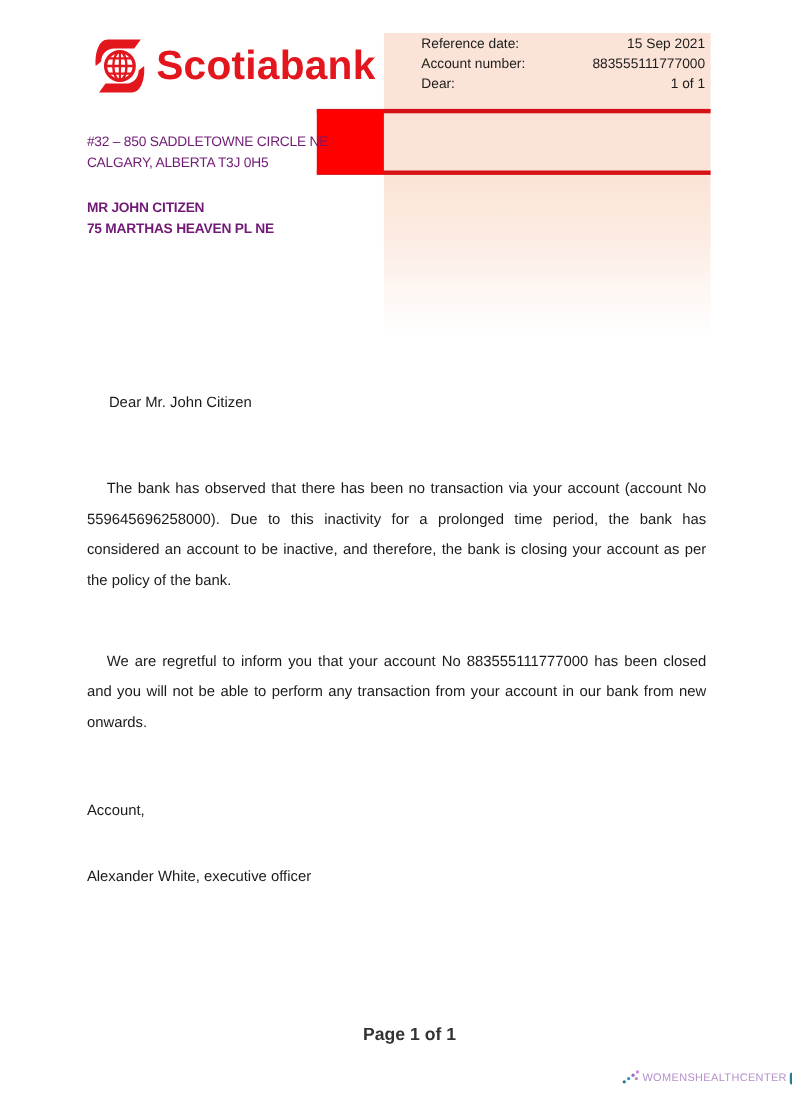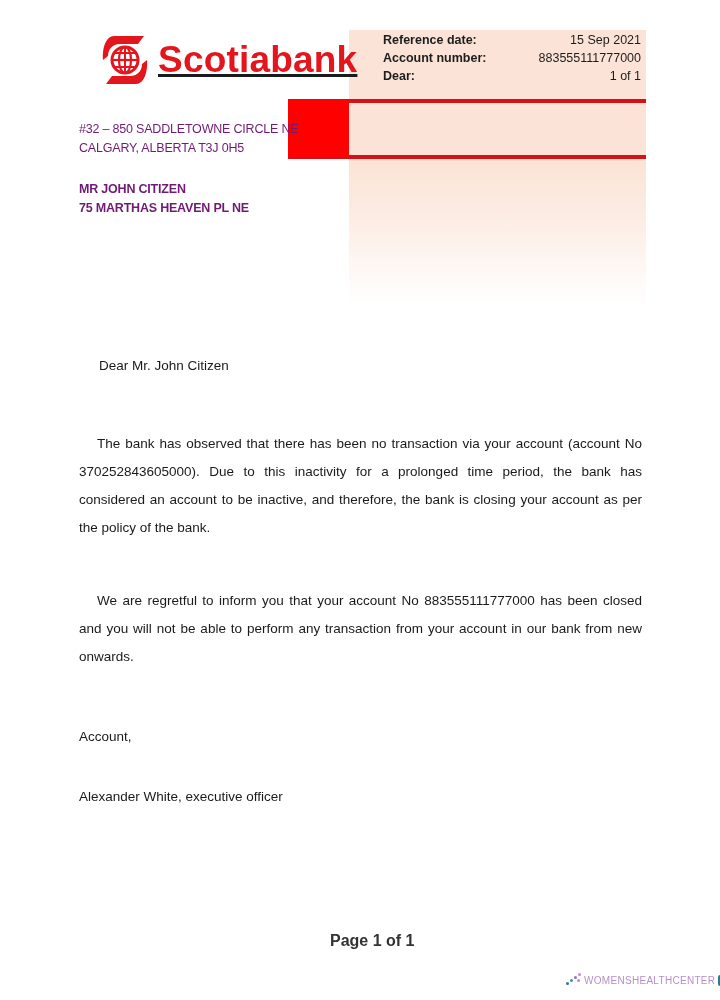--- a/index.html
+++ b/index.html
@@ -2,35 +2,35 @@
 <html><head>
   <meta charset="utf-8">
   <style>
     html, body { margin: 0; padding: 0; }
     body {
       width: 720px; height: 1000px; background: #ffffff; position: relative; overflow: hidden;
       font-family: "Liberation Sans", "DejaVu Sans", sans-serif; color: #1a1a1a;
     }
     .abs { position: absolute; }
     
-    .logo { left: 100px; top: 34px; width: 260px; height: 52px; display: flex; align-items: flex-start; text-decoration: underline; }
+    .logo { left: 84px; top: 34px; width: 260px; height: 52px; display: flex; align-items: flex-start; }
     .logo-mark { width: 50px; height: 52px; }
     .logo-text { margin-left: 8px; font-size: 37px; font-weight: bold; color: #e3161e; letter-spacing: 0.2px; line-height: 52px; }
     
     .peach-top { left: 349px; top: 30px; width: 297px; height: 72px; background: #fbe4d7; }
     .peach-band { left: 349px; top: 102px; width: 297px; height: 55px; background: #fbe4d7; }
     .peach-fade { left: 349px; top: 157px; width: 297px; height: 150px;
       background: linear-gradient(to bottom, #fbe3d5 0%, #fcece3 40%, #fef8f5 75%, #ffffff 100%); }
     .red-block { left: 288px; top: 100px; width: 61px; height: 58px; background: #ff0000; }
     .red-line-top { left: 288px; top: 99px; width: 358px; height: 4px; background: #d51116; }
     .red-line-bot { left: 288px; top: 155px; width: 358px; height: 4px; background: #d51116; }
     
     .ref-table { left: 383px; top: 31px; width: 258px; font-size: 12.5px; line-height: 18px; color: #1d1d1d; }
     .ref-row { display: flex; justify-content: space-between; }
-    .ref-label { font-weight: bold; }
+    .ref-label { font-weight: normal; }
     
     .addr { left: 79px; font-size: 12.5px; line-height: 19px; color: #701a75; letter-spacing: -0.2px; }
     .addr1 { top: 120px; }
     .addr2 { top: 180px; font-weight: bold; }
     
     .greet { left: 99px; top: 358px; font-size: 13.5px; }
     .para { left: 79px; width: 563px; font-size: 13.5px; line-height: 28px; text-align: justify; }
     .para1 { top: 430px; }
     .para2 { top: 587px; }
     .para .indent { display: inline-block; width: 18px; }
@@ -88,21 +88,21 @@
   <div>CALGARY, ALBERTA T3J 0H5</div>
 </div>
 
 <div class="abs addr addr2">
   <div>MR JOHN CITIZEN</div>
   <div>75 MARTHAS HEAVEN PL NE</div>
 </div>
 
 <div class="abs greet">Dear Mr. John Citizen</div>
 
-<div class="abs para para1"><span class="indent"></span><span>The bank has observed that there has been no transaction via your account (account No 370252843605000). Due to this inactivity for a prolonged time period, the bank has considered an account to be inactive, and therefore, the bank is closing your account as per the policy of the bank.</span></div>
+<div class="abs para para1"><span class="indent"></span><span>The bank has observed that there has been no transaction via your account (account No 559645696258000). Due to this inactivity for a prolonged time period, the bank has considered an account to be inactive, and therefore, the bank is closing your account as per the policy of the bank.</span></div>
 
 <div class="abs para para2"><span class="indent"></span><span>We are regretful to inform you that your account No 883555111777000 has been closed and you will not be able to perform any transaction from your account in our bank from new onwards.</span></div>
 
 <div class="abs regards">Account,</div>
 <div class="abs signature">Alexander White, executive officer</div>
 
 <div class="abs footer-page">Page 1 of 1</div>
 
 <div class="abs wm">
   <div class="wm-dots">

